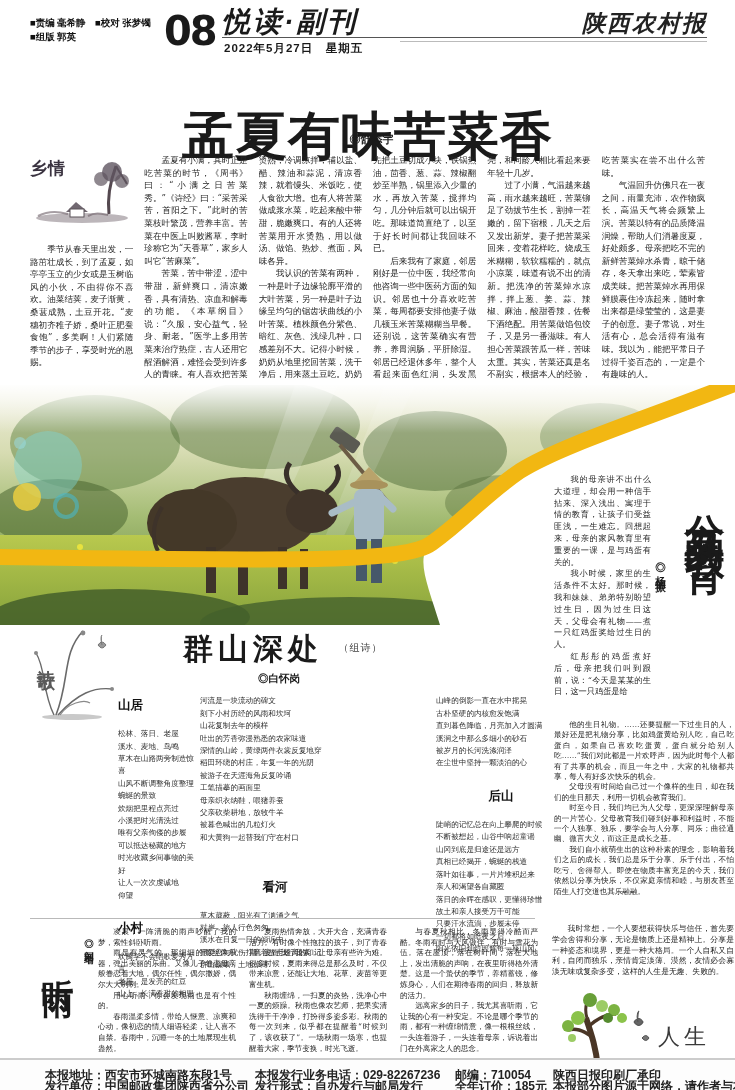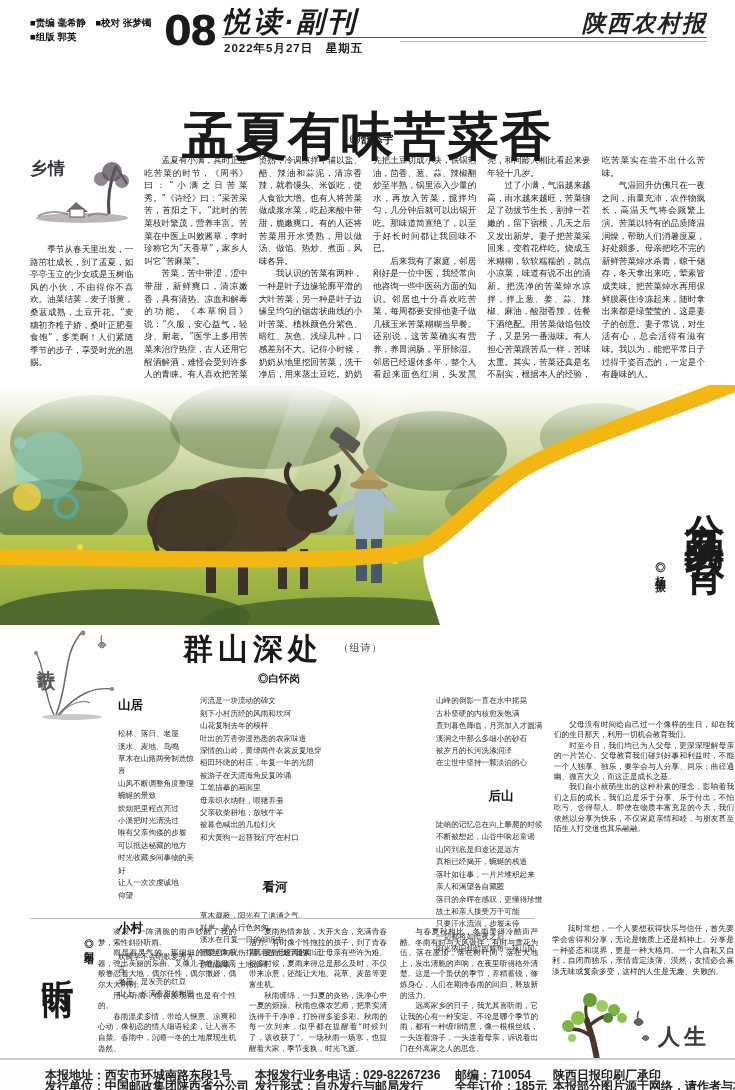--- a/index.html
+++ b/index.html
@@ -1,20 +1,20 @@
 <!DOCTYPE html>
 <html><head>
 <meta charset="utf-8">
 <style>
   html,body{margin:0;padding:0;}
   body{width:735px;height:1090px;position:relative;background:#ffffff;
        font-family:"Liberation Sans",sans-serif;color:#1a1a1a;overflow:hidden;}
   .abs{position:absolute;}
   
-  .hdr-meta{left:30px;top:16px;font-size:9.5px;font-weight:bold;line-height:14px;color:#111;}
+  .hdr-meta{left:30px;top:16px;font-size:9.5px;font-weight:bold;line-height:14px;color:#111;font-family:Liberation Serif, serif;}
   .hdr-num{left:164px;top:8px;font-size:40px;font-weight:900;letter-spacing:-2px;font-family:"DejaVu Sans",sans-serif;}
   .hdr-section{left:222px;top:3px;font-size:28px;font-weight:900;letter-spacing:3px;font-style:italic;}
   .hdr-rule1{left:222px;top:37px;right:28px;height:0;border-top:1.5px solid #555;}
   .hdr-rule2{left:400px;top:41px;right:28px;height:0;border-top:1px solid #bbb;}
   .hdr-date{left:224px;top:41px;font-size:11.5px;font-weight:bold;letter-spacing:1px;}
   .hdr-mast{right:28px;top:8px;font-size:23px;font-weight:bold;font-style:italic;
             font-family:"DejaVu Serif",serif;letter-spacing:2px;color:#222;}
   
   .f-title{left:0;top:62px;width:735px;text-align:center;font-size:52px;font-weight:900;
            letter-spacing:1px;font-family:"Liberation Sans",sans-serif;margin-top:40px;}
@@ -65,21 +65,21 @@
   .rain{left:30px;top:918px;width:505px;height:150px;border-top:1px solid #b9b9b9;}
   .rain-title{position:absolute;left:6px;top:34px;writing-mode:vertical-rl;font-size:32px;
               font-weight:900;letter-spacing:10px;}
   .rain-author{position:absolute;left:52px;top:12px;writing-mode:vertical-rl;font-size:9.5px;
                font-weight:bold;letter-spacing:2px;}
   .rain-text{position:absolute;left:68px;top:8px;width:440px;height:138px;column-count:3;
              column-gap:13px;column-fill:auto;font-family:"DejaVu Serif",serif;font-size:7.6px;
              line-height:10.6px;text-align:justify;color:#262626;overflow:hidden;}
   .rain-text p{margin:0;text-indent:2em;}
   
-  .life{left:558px;top:992px;width:177px;height:78px;font-weight:bold;}
+  .life{left:558px;top:992px;width:177px;height:78px;}
   .life-label{position:absolute;left:100px;top:30px;font-size:22px;font-family:"DejaVu Serif",serif;
               color:#3a3a3a;letter-spacing:4px;}
   
   .footer{left:0;top:1058px;width:735px;height:32px;border-top:2px solid #cccccc;background:#fdfdfd;}
   .footer span{position:absolute;font-size:12px;font-weight:bold;color:#222;white-space:nowrap;}
   .fr1{top:7px;} .fr2{top:18px;}
   .fc1{left:45px;} .fc2{left:255px;} .fc3{left:455px;} .fc4{left:553px;}
 </style>
 </head>
 <body>
@@ -279,23 +279,29 @@
 亲人和渴望各自藏匿
 落日的余晖在感叹，更懂得珍惜
 故土和亲人接受万千可能
 只要汗水流淌，步履未停
 一切都将如暗夜之后
 阳光依旧灿烂照耀每一座山冈</div>
   </div>
 </div>
 
 <div class="abs edu">
+  <div class="edu-narrow">
+    <p>我的母亲讲不出什么大道理，却会用一种信手拈来、深入浅出、寓理于情的教育，让孩子们受益匪浅，一生难忘。回想起来，母亲的家风教育里有重要的一课，是与鸡蛋有关的。</p>
+    <p>我小时候，家里的生活条件不太好。那时候，我和妹妹、弟弟特别盼望过生日，因为过生日这天，父母会有礼物——煮一只红鸡蛋奖给过生日的人。</p>
+    <p>红彤彤的鸡蛋煮好后，母亲把我们叫到跟前，说：“今天是某某的生日，这一只鸡蛋是给</p>
+  </div>
   <div class="edu-author">◎杨德振</div>
   <div class="edu-title">分享的教育</div>
   <div class="edu-wide">
+    <p>他的生日礼物。……还要提醒一下过生日的人，最好还是把礼物分享，比如鸡蛋黄给别人吃，自己吃蛋白，如果自己喜欢吃蛋黄，蛋白就分给别人吃……”我们对此都是一片欢呼声，因为此时每个人都有了共享的机会，而且一年之中，大家的礼物都共享，每人有好多次快乐的机会。</p>
     <p>父母没有时间给自己过一个像样的生日，却在我们的生日那天，利用一切机会教育我们。</p>
     <p>时至今日，我们均已为人父母，更深深理解母亲的一片苦心。父母教育我们碰到好事和利益时，不能一个人独享、独乐，要学会与人分享、同乐；曲径通幽、微言大义，而这正是成长之基。</p>
     <p>我们自小就萌生出的这种朴素的理念，影响着我们之后的成长，我们总是乐于分享、乐于付出，不怕吃亏、舍得帮人。即使在物质丰富充足的今天，我们依然以分享为快乐，不仅家庭亲情和睦，与朋友甚至陌生人打交道也其乐融融。</p>
   </div>
 </div>
 <div class="abs edu-close">
   <p>我时常想，一个人要想获得快乐与信任，首先要学会舍得和分享，无论是物质上还是精神上。分享是一种姿态和境界，更是一种大格局。一个人自私又自利，自闭而独乐，亲情肯定淡薄、漠然，友情必会寡淡无味或复杂多变，这样的人生是无趣、失败的。</p>
 </div>
 
 <div class="abs rain">

